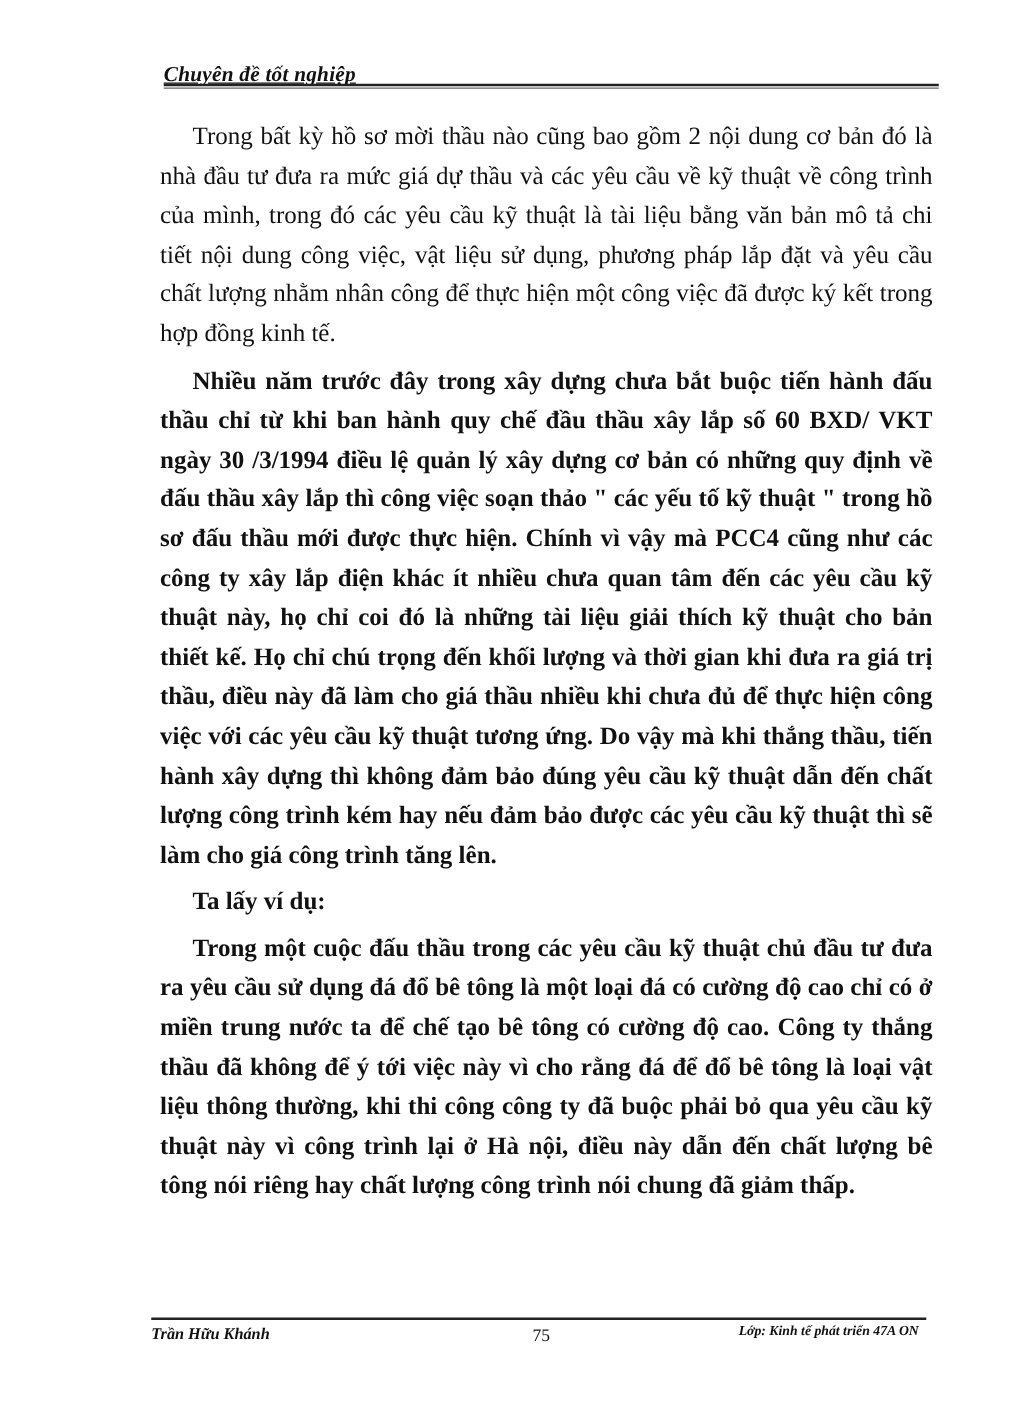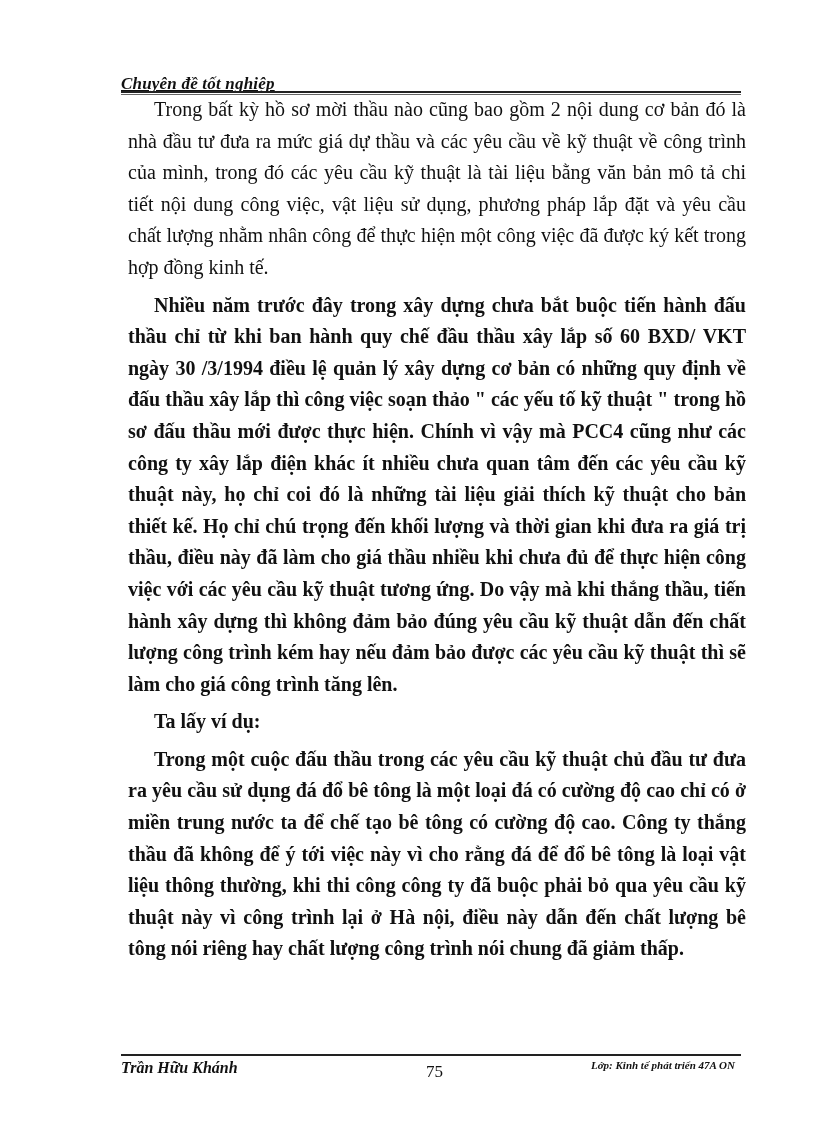--- a/index.html
+++ b/index.html
@@ -1,29 +1,29 @@
 <!DOCTYPE html>
 <html><head>
 <meta charset="utf-8">
 <style>
   html, body { margin: 0; padding: 0; background: #ffffff; }
   body { width: 816px; height: 1123px; position: relative; overflow: hidden;
          font-family: "Liberation Serif", "DejaVu Serif", serif; color: #111; }
-  .page-header { position: absolute; left: 121px; top: 48px; width: 620px; height: 24px; margin-top: 24px; }
+  .page-header { position: absolute; left: 131px; top: 48px; width: 620px; height: 24px; }
   .header-title { position: absolute; left: 0; top: 2px; font-size: 17px; font-style: italic; font-weight: bold;
                   text-decoration: underline; letter-spacing: 0.2px; }
   .header-rule { position: absolute; left: 0; right: 0; top: 19px; border-top: 2px solid #222; }
   .header-rule2 { position: absolute; left: 0; right: 0; top: 22px; border-top: 1px solid #666; }
   .body-text { position: absolute; left: 128px; top: 94px; width: 618px; font-size: 20px; line-height: 31.6px; text-align: justify; }
   .body-text p { margin: 0; text-indent: 26px; }
   .body-text p.gap { margin-top: 6px; font-weight: bold; }
   .page-footer { position: absolute; left: 121px; top: 1054px; width: 620px; height: 30px; }
   .footer-rule { position: absolute; left: 0; right: 0; top: 0; border-top: 2px solid #222; }
-  .footer-author { position: absolute; left: 0; top: 5px; font-size: 16px; font-style: italic; font-weight: bold; }
-  .footer-page { position: absolute; left: 305px; top: 8px; font-size: 17px; }
+  .footer-author { position: absolute; left: 0; top: 5px; font-size: 13px; font-style: italic; font-weight: bold; }
+  .footer-page { position: absolute; left: 305px; top: 8px; font-size: 14px; }
   .footer-class { position: absolute; right: 6px; top: 5px; font-size: 11px; font-style: italic; font-weight: bold; }
 </style>
 </head>
 <body>
 
 <div class="page-header">
   <span class="header-title">Chuyên đề tốt nghiệp</span>
   <div class="header-rule"></div>
   <div class="header-rule2"></div>
 </div>

